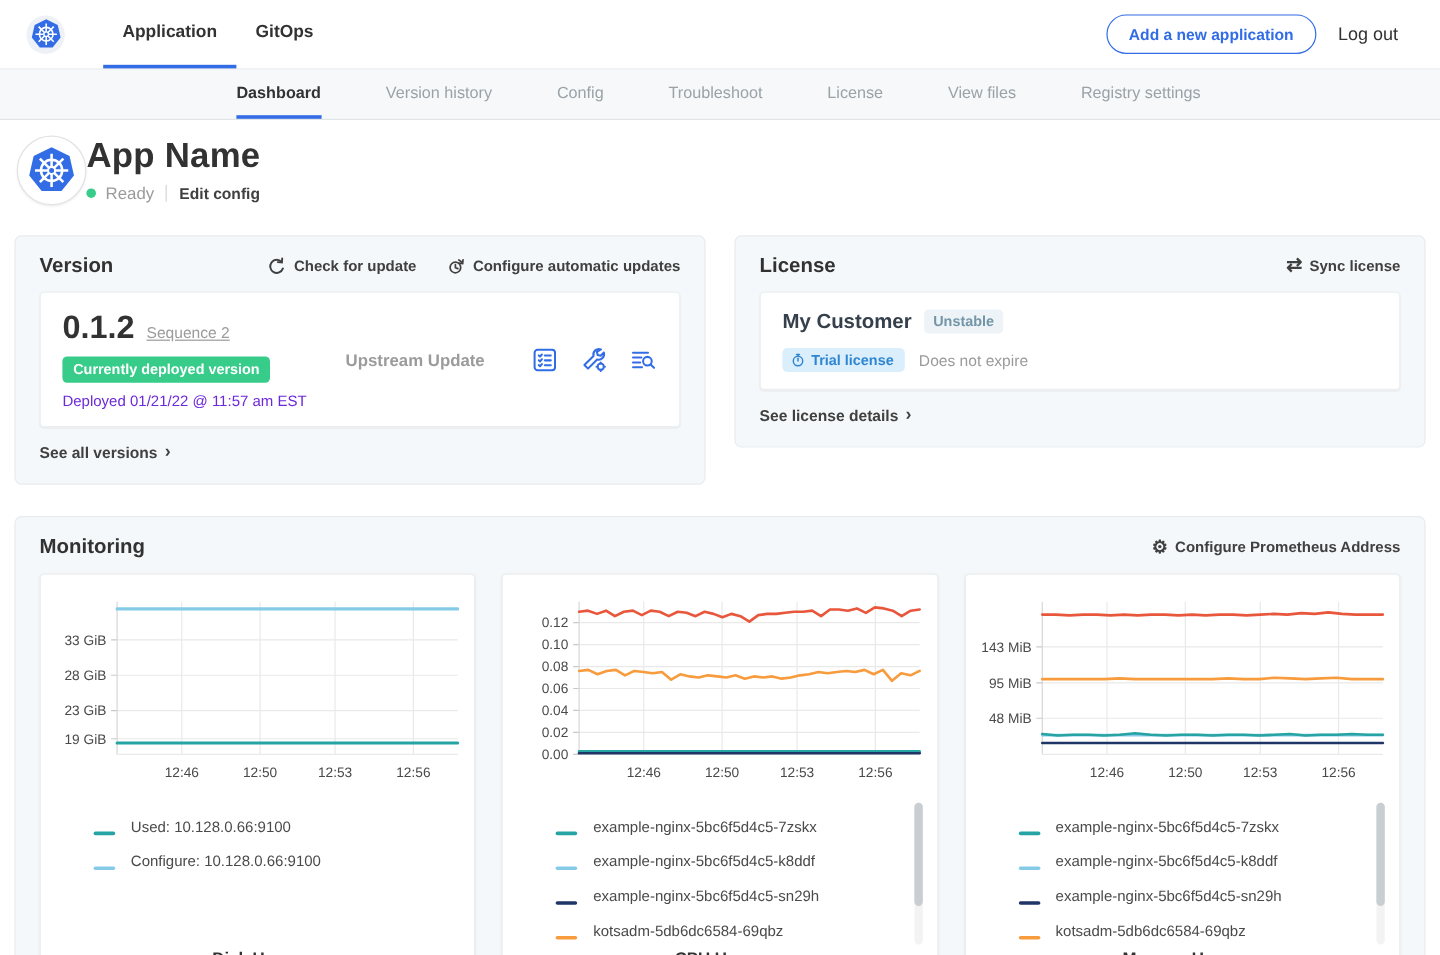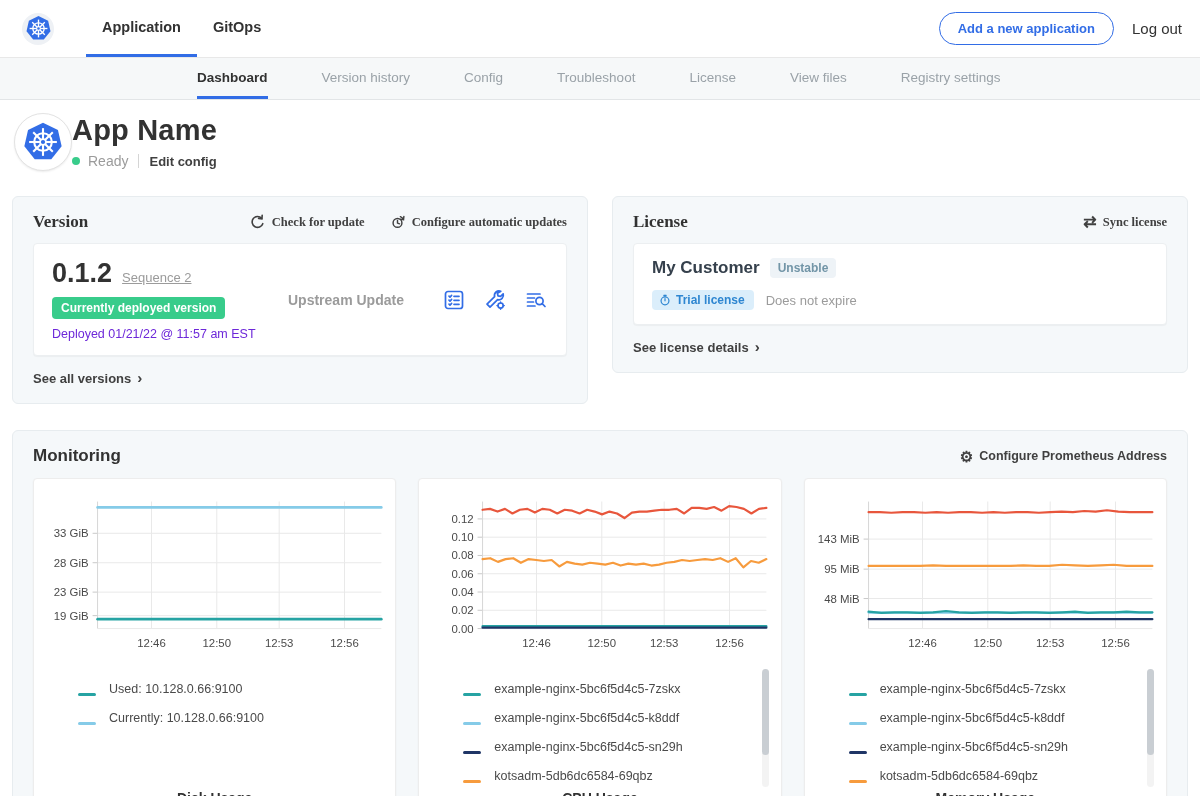--- a/index.html
+++ b/index.html
@@ -5,21 +5,21 @@
   * { margin:0; padding:0; box-sizing:border-box; }
   html,body { width:1200px; height:796px; background:#fff; font-family:"Liberation Sans", sans-serif; overflow:hidden; }
 
   
   .topnav { height:58px; display:flex; align-items:stretch; border-bottom:1px solid #e8e8e8; background:#fff; padding-left:22px; }
   .logo-wrap { align-self:center; width:32px; height:32px; border-radius:50%; background:#eef1f5; display:flex; align-items:center; justify-content:center; margin-right:32px; }
   .logo-wrap svg { width:27px; height:27px; }
   .topnav-tabs { display:flex; }
   .topnav-tab { display:flex; align-items:center; padding:0 16px; font-size:14.5px; font-weight:bold; color:#323232; border-bottom:3px solid transparent; cursor:pointer; }
   .topnav-tab.active { border-bottom-color:#326de6; }
-  .topnav-right { margin-left:auto; display:flex; align-items:center; padding-right:18px; gap:18px; }
+  .topnav-right { margin-left:auto; display:flex; align-items:center; padding-right:35px; gap:18px; }
   .add-app { border:1px solid #326de6; color:#326de6; background:#fff; font-weight:bold; font-size:13px; padding:8px 18px; border-radius:18px; cursor:pointer; font-family:inherit; }
   .logout { font-size:15px; color:#323232; cursor:pointer; }
 
   
   .subnav { height:42px; background:#f6f8f9; border-bottom:1px solid #e2e5e7; display:flex; padding-left:170px; }
   .subnav-tab { display:flex; align-items:center; margin:0 27px; font-size:13.5px; color:#9aa2a8; border-bottom:3px solid transparent; cursor:pointer; }
   .subnav-tab.active { color:#323232; font-weight:bold; border-bottom-color:#326de6; }
 
   
   .app-header { display:flex; padding:13px 0 15px 14px; background:#fff; }
@@ -29,21 +29,21 @@
   .app-name { font-size:29px; font-weight:bold; color:#323232; letter-spacing:.2px; }
   .app-sub { display:flex; align-items:center; margin-top:6px; gap:8px; }
   .dot { width:8px; height:8px; border-radius:50%; background:#38cc8b; }
   .ready { font-size:14px; color:#9b9b9b; }
   .vdiv { width:1px; height:14px; background:#d5d5d5; margin:0 2px; }
   .blue-link { color:#404040; font-size:13px; font-weight:bold; cursor:pointer; text-decoration:none; display:inline-flex; align-items:center; gap:6px; }
 
   
   .cards-row { display:flex; gap:24px; padding:10px 12px 0 12px; align-items:flex-start; }
   .panel { background:#f5f8fa; border:1px solid #e7ecef; border-radius:6px; padding:15px 20px 16px 20px; }
-  .panel-head { display:flex; align-items:center;font-family:Liberation Serif, serif; }
+  .panel-head { display:flex; align-items:center; }
   .panel-title { font-size:17px; font-weight:bold; color:#323232; }
   .panel-actions { margin-left:auto; display:flex; gap:24px; align-items:center; }
   .panel-actions .blue-link, .mon-head .blue-link { font-size:12.5px; }
   .icon-svg { width:17px; height:17px; flex:0 0 auto; }
 
   .version-panel { width:576px; }
   .license-panel { width:576px; }
   .inner-card { background:#fff; border:1px solid #eceff1; border-radius:4px; box-shadow:0 1px 1px rgba(0,0,0,.04); margin-top:11px; padding:14px 18px; }
   .version-inner { display:flex; align-items:center; }
   .v-left { width:236px; }
@@ -306,21 +306,21 @@
             <polyline points="56.0,130.5 342.0,130.5" fill="none" stroke="#26a3a3" stroke-width="2.6" stroke-linejoin="round" stroke-linecap="round"></polyline>
           </svg>
         </div>
       <div class="legend">
           <div class="legend-row">
             <span class="dash" style="background: rgb(38, 163, 163);"></span>
             <span class="lname">Used: 10.128.0.66:9100</span>
           </div>
           <div class="legend-row">
             <span class="dash" style="background: rgb(133, 203, 232);"></span>
-            <span class="lname">Currently: 10.128.0.66:9100</span>
+            <span class="lname">Configure: 10.128.0.66:9100</span>
           </div>
         </div>
       <div class="chart-title">Disk Usage</div>
     </div>
     <div class="chart-card">
       <div class="plot">
           <svg viewBox="0 0 348 168" width="100%" height="168">
             <line x1="110.34" y1="12" x2="110.34" y2="140" stroke="#e9e9e9" stroke-width="1"></line>
             <text x="110.34" y="159" text-anchor="middle" fill="#4a4a4a" font-size="11.5">12:46</text>
             <line x1="176.12" y1="12" x2="176.12" y2="140" stroke="#e9e9e9" stroke-width="1"></line>

